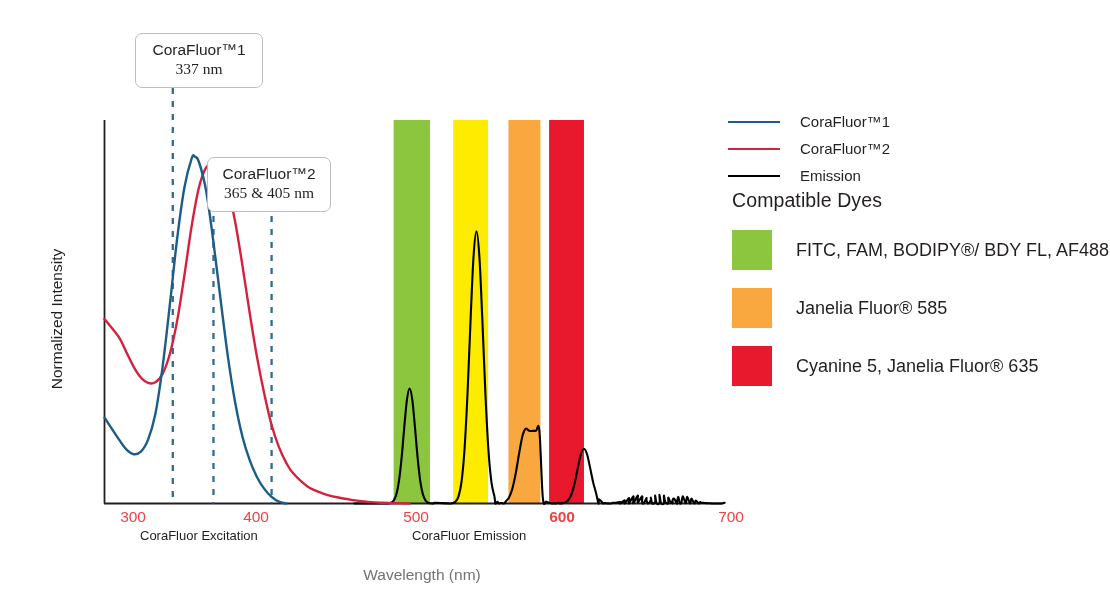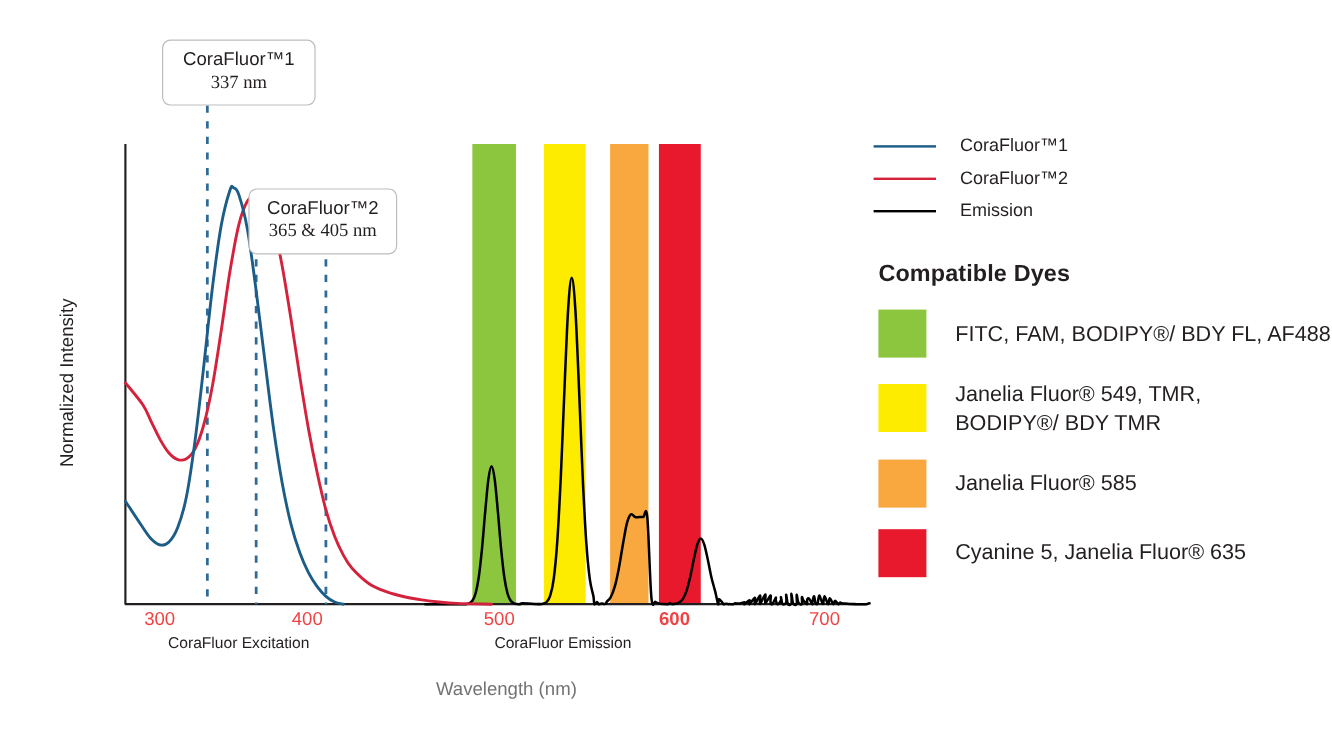--- a/index.html
+++ b/index.html
@@ -51,22 +51,22 @@
     transform:rotate(-90deg);
   }
 
   
   #legend{position:absolute;left:728px;top:108px;width:382px;}
   .line-key{display:flex;align-items:center;height:27px;}
   .line-swatch{width:52px;height:0;border-top-width:2.4px;border-top-style:solid;margin-right:20px;flex:0 0 auto;}
   .line-label{font-size:15px;color:#231f20;white-space:nowrap;}
 
   #dyes-title{
-    margin-top:28px;margin-left:4px;
-    font-size:19.5px;color:#231f20;font-weight:700;
+    margin-left:4px;
+    font-size:19.5px;color:#231f20;font-weight:400;
     letter-spacing:.1px;
   }
   .dye-row{display:flex;align-items:center;margin-top:18px;}
   .dye-swatch{width:40px;height:40px;flex:0 0 auto;margin-left:4px;margin-right:24px;}
   .dye-label{font-size:18px;color:#231f20;line-height:1.35;}
   .dye-label span{display:block;white-space:nowrap;}
 </style>
 </head>
 <body>
 
@@ -102,21 +102,21 @@
     </div>
     <div class="callout" id="callout-2">
       <span>CoraFluor™2</span>
       <span class="l2">365 &amp; 405 nm</span>
     </div>
 
     <div class="axis-num" id="xt0" style="left:86px;top:508px;">300</div>
     <div class="axis-num" id="xt1" style="left:209px;top:508px;">400</div>
     <div class="axis-num" id="xt2" style="left:369px;top:508px;">500</div>
     <div class="axis-num" id="xt3" style="left:515px;top:508px;font-weight:bold;">600</div>
-    <div class="axis-num" id="xt4" style="left:640px;top:508px;">700</div>
+    <div class="axis-num" id="xt4" style="left:684px;top:508px;">700</div>
 
     <div class="axis-sub" id="xs0" style="left:140px;top:528px;">CoraFluor Excitation</div>
     <div class="axis-sub" id="xs1" style="left:412px;top:528px;">CoraFluor Emission</div>
 
     <div id="x-title">Wavelength (nm)</div>
     <div id="y-title">Normalized Intensity</div>
   </div>
 
   <div id="legend">
 
@@ -135,27 +135,20 @@
 
     <div id="dyes-title">Compatible Dyes</div>
 
     <div class="dye-row">
       <span class="dye-swatch" style="background: rgb(140, 198, 62);"></span>
       <span class="dye-label">
         <span>FITC, FAM, BODIPY®/ BDY FL, AF488</span>
       </span>
     </div>
 
-    <div class="dye-row">
-      <span class="dye-swatch" style="background: rgb(253, 236, 0);"></span>
-      <span class="dye-label">
-        <span>Janelia Fluor® 549, TMR,</span>
-        <span>BODIPY®/ BDY TMR</span>
-      </span>
-    </div>
 
     <div class="dye-row">
       <span class="dye-swatch" style="background: rgb(249, 168, 64);"></span>
       <span class="dye-label">
         <span>Janelia Fluor® 585</span>
       </span>
     </div>
 
     <div class="dye-row">
       <span class="dye-swatch" style="background: rgb(232, 25, 44);"></span>

